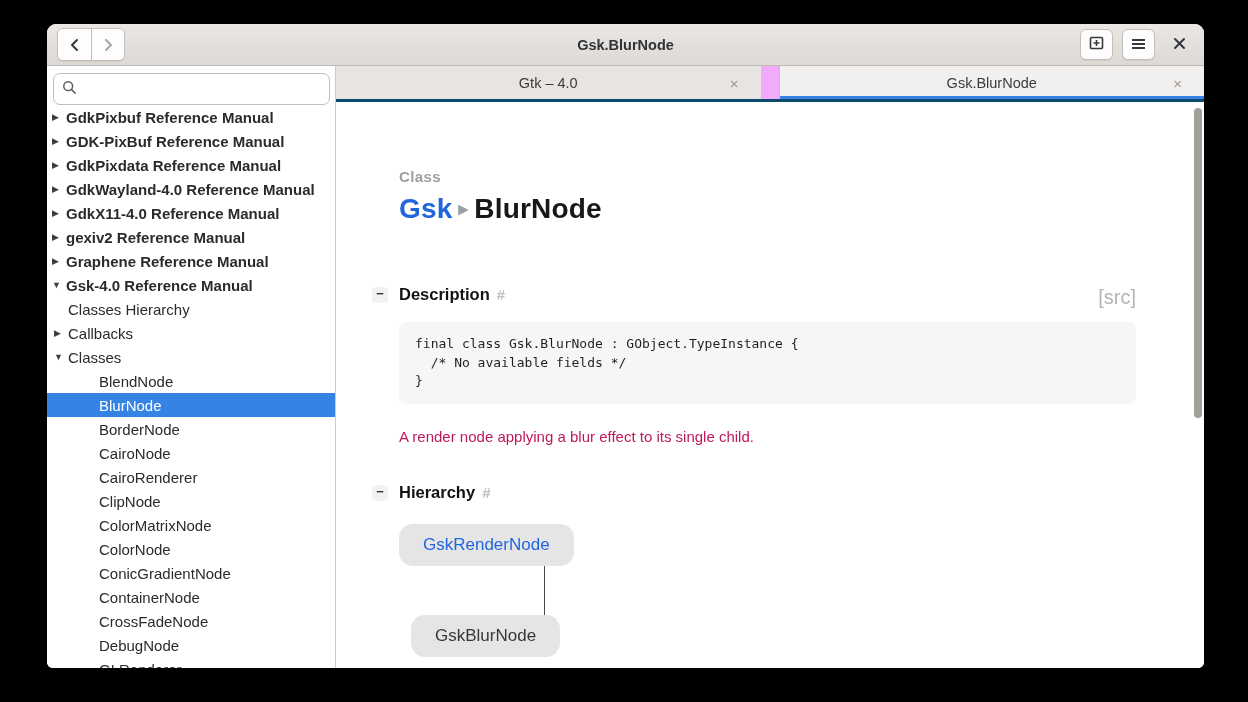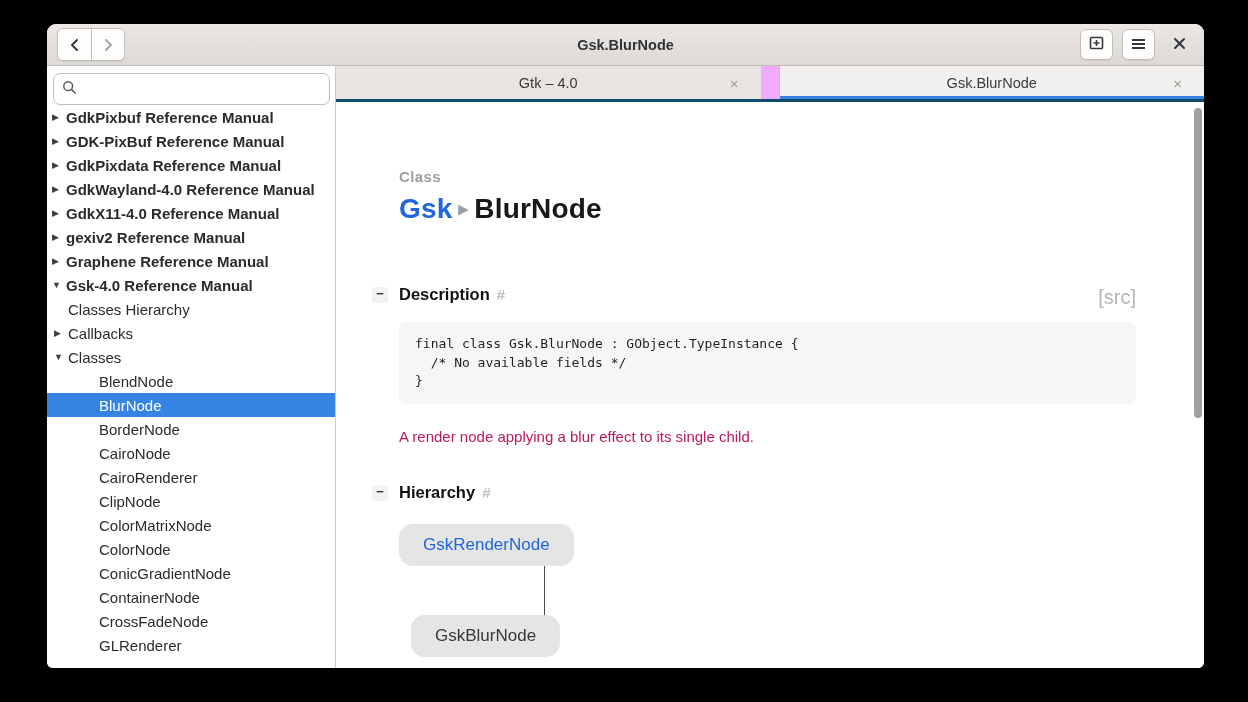--- a/index.html
+++ b/index.html
@@ -251,20 +251,24 @@
             <span class="expander"></span>
             <span class="tree-label">ConicGradientNode</span>
           </div>
           <div class="tree-row lvl2">
             <span class="expander"></span>
             <span class="tree-label">ContainerNode</span>
           </div>
           <div class="tree-row lvl2">
             <span class="expander"></span>
             <span class="tree-label">CrossFadeNode</span>
+          </div>
+          <div class="tree-row lvl2">
+            <span class="expander"></span>
+            <span class="tree-label">DebugNode</span>
           </div>
           <div class="tree-row lvl2">
             <span class="expander"></span>
             <span class="tree-label">GLRenderer</span>
           </div>
         </div>
     </div>
 
     <div class="rightpane">
       <div class="tabbar">

